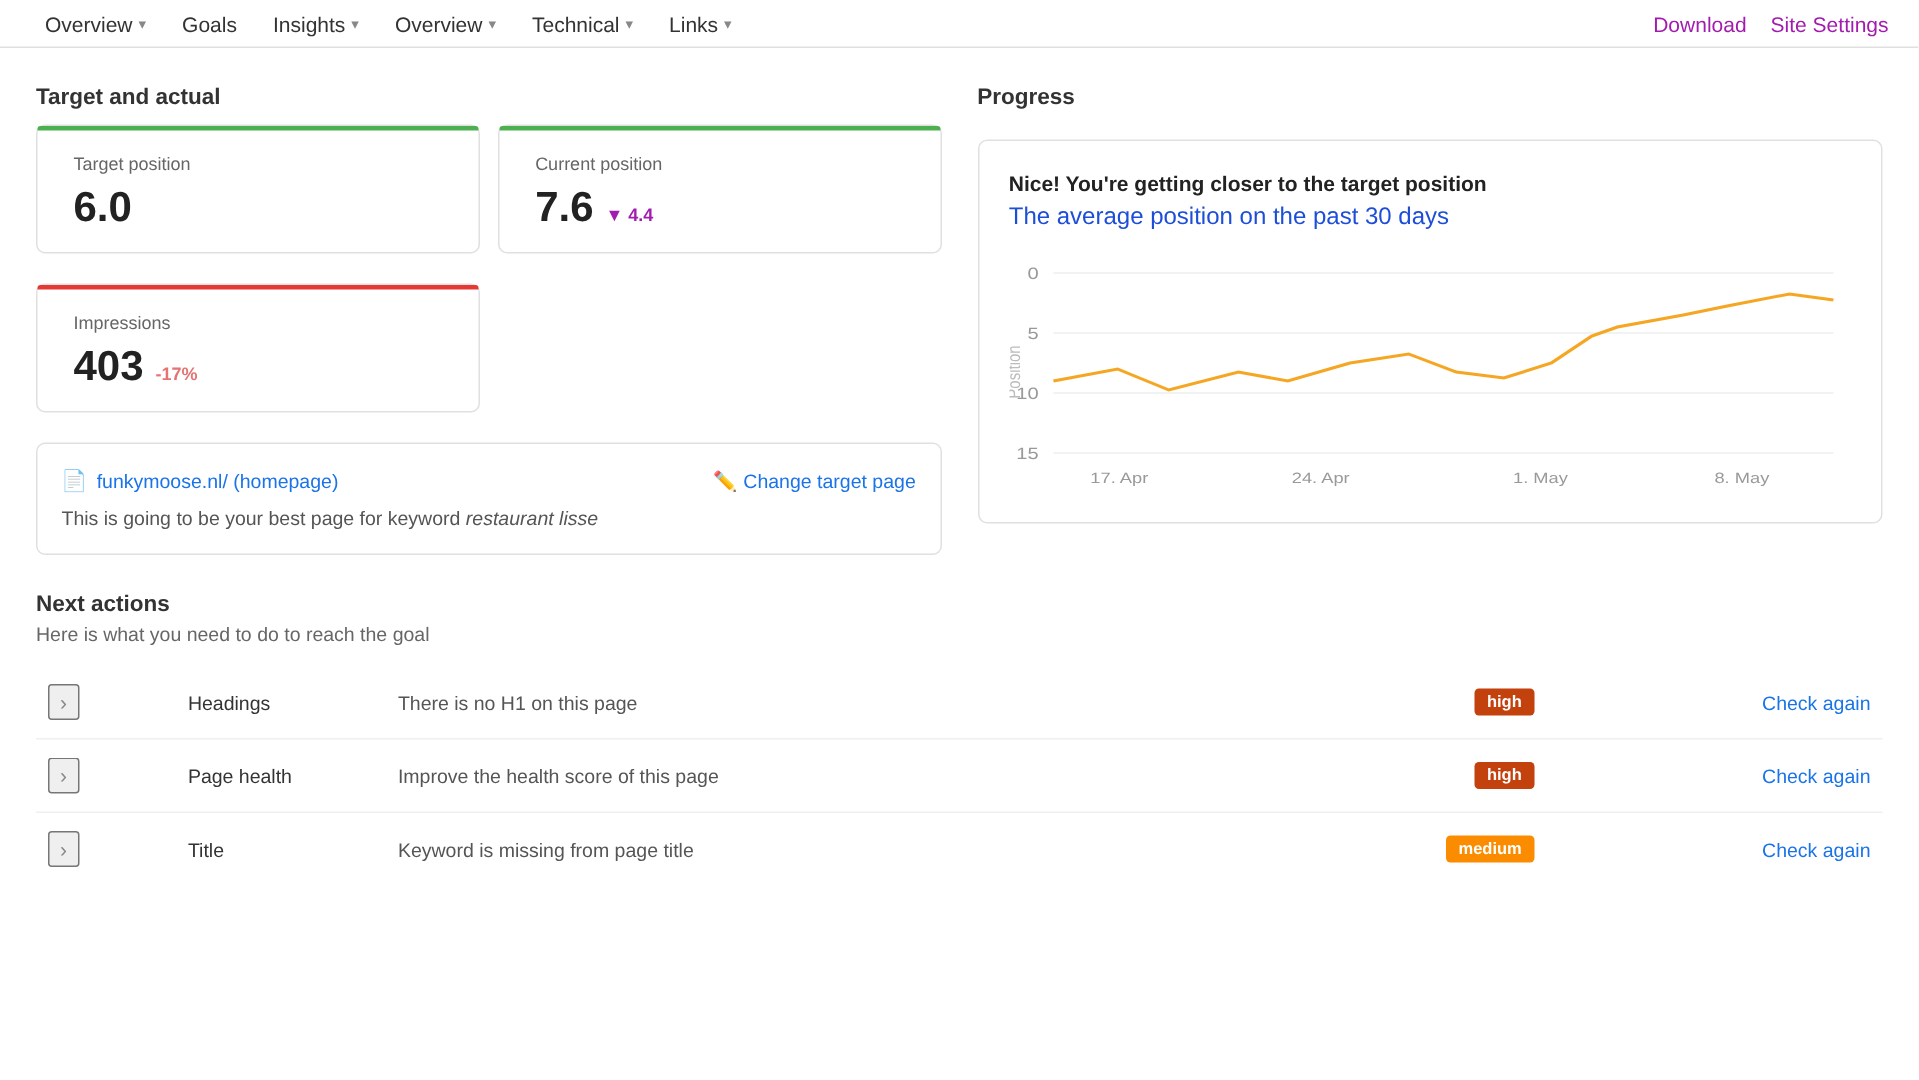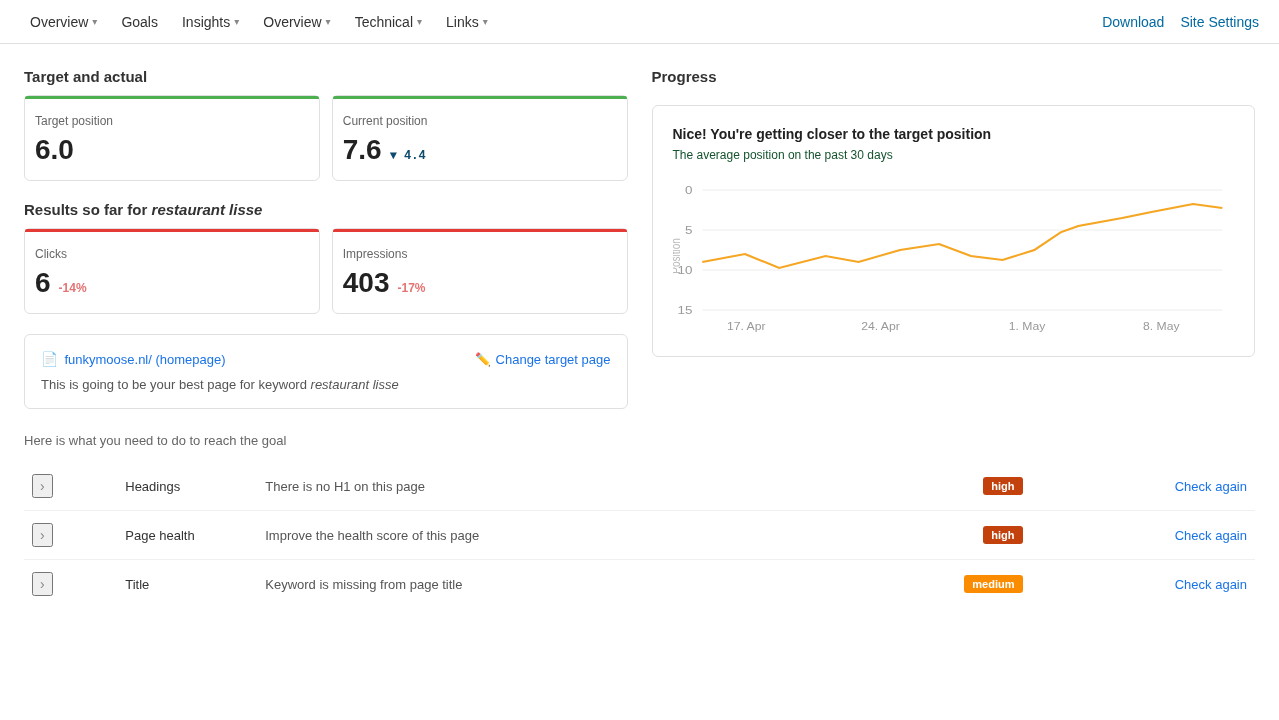--- a/index.html
+++ b/index.html
@@ -1,65 +1,65 @@
 <!DOCTYPE html>
 <html><head>
   <meta charset="utf-8">
   <style>
     * { box-sizing: border-box; margin: 0; padding: 0; }
     body { font-family: -apple-system, BlinkMacSystemFont, 'Segoe UI', Arial, sans-serif; font-size: 14px; color: #333; background: #fff; }
 
     
     nav {
       display: flex; align-items: center; justify-content: space-between;
-      border-bottom: 1px solid #e0e0e0; padding: 0 20px; height: 44px;
+      border-bottom: 1px solid #e0e0e0; padding: 0 20px; height: 32px;
       background: #fff;
     }
     .nav-left { display: flex; align-items: center; gap: 4px; }
     .nav-item {
       display: flex; align-items: center; gap: 4px;
       padding: 6px 10px; font-size: 14px; color: #333;
       cursor: pointer; border-radius: 4px; white-space: nowrap;
     }
     .nav-item .chevron { font-size: 10px; color: #888; }
     .nav-right { display: flex; align-items: center; gap: 16px; }
-    .nav-link { font-size: 14px; color: #0369a1; cursor: pointer; }
+    .nav-link { font-size: 14px; color: #a21caf; cursor: pointer; }
 
     
     .main-content { padding: 24px 24px; max-width: 1279px; }
 
     .two-col { display: grid; grid-template-columns: 1fr 1fr; gap: 24px; margin-bottom: 24px; }
     .left-col { display: flex; flex-direction: column; gap: 20px; }
     .right-col {}
 
     
     .section-title { font-size: 15px; font-weight: 600; color: #333; margin-bottom: 10px; }
     .section-title em { font-style: italic; font-weight: 600; }
 
     
     .card-grid { display: grid; grid-template-columns: 1fr 1fr; gap: 12px; }
     .card {
-      border: 1px solid #e0e0e0; border-radius: 6px; padding: 14px 10px;
+      border: 1px solid #e0e0e0; border-radius: 6px; padding: 14px 24px;
       background: #fff; position: relative;
     }
     .card-top-bar { height: 3px; border-radius: 2px 2px 0 0; position: absolute; top: 0; left: 0; right: 0; }
     .card-top-bar.green { background: #4CAF50; }
     .card-top-bar.red { background: #e53935; }
     .card-label { font-size: 12px; color: #666; margin-bottom: 6px; margin-top: 4px; }
     .card-value { font-size: 28px; font-weight: 700; color: #222; display: flex; align-items: baseline; gap: 8px; }
     .card-delta { font-size: 12px; }
-    .card-delta.positive { color: #0c4a6e; font-family: Liberation Mono, monospace; }
+    .card-delta.positive { color: #a21caf; }
     .card-delta.negative { color: #e57373; }
 
     
     .progress-section {
       border: 1px solid #e0e0e0; border-radius: 6px; padding: 20px; margin-top: 20px;
     }
     .progress-nice { font-size: 14px; font-weight: 600; color: #222; margin-bottom: 6px; }
-    .progress-sub { font-size: 12px; color: #14532d; margin-bottom: 14px; }
+    .progress-sub { font-size: 16px; color: #1d4ed8; margin-bottom: 14px; }
 
     
     .chart-container { position: relative; width: 100%; height: 160px; }
     svg.chart { width: 100%; height: 100%; }
 
     
     .target-page-section { border: 1px solid #e0e0e0; border-radius: 6px; padding: 16px; }
     .target-page-url { display: flex; align-items: center; justify-content: space-between; margin-bottom: 10px; }
     .url-left { display: flex; align-items: center; gap: 6px; font-size: 13px; color: #1a73e8; }
     .url-icon { font-size: 14px; }
@@ -145,33 +145,21 @@
             <div class="card-label">Current position</div>
             <div class="card-value">
               <span>7.6</span>
               <span class="card-delta positive">▼ 4.4</span>
             </div>
           </div>
         </div>
       </div>
 
       <div>
-        <div class="section-title">
-          <span>Results so far for</span>
-          <em> <span>restaurant lisse</span></em>
-        </div>
         <div class="card-grid">
-          <div class="card">
-            <div class="card-top-bar red"></div>
-            <div class="card-label">Clicks</div>
-            <div class="card-value">
-              <span>6</span>
-              <span class="card-delta negative">-14%</span>
-            </div>
-          </div>
           <div class="card">
             <div class="card-top-bar red"></div>
             <div class="card-label">Impressions</div>
             <div class="card-value">
               <span>403</span>
               <span class="card-delta negative">-17%</span>
             </div>
           </div>
         </div>
       </div>
@@ -240,20 +228,21 @@
             <text x="400" y="154" font-size="10" fill="#999" text-anchor="middle">8. May</text>
 
             <text x="-80" y="6" font-size="10" fill="#bbb" transform="rotate(-90)" text-anchor="middle">Position</text>
           </svg>
         </div>
       </div>
     </div>
   </div>
 
   <div class="next-actions">
+    <div class="next-actions-title">Next actions</div>
     <div class="next-actions-sub">Here is what you need to do to reach the goal</div>
     <table class="actions-table">
       <tbody id="actions-tbody">
           <tr>
     <td><button class="expand-btn">›</button></td>
     <td class="col-name">Headings</td>
     <td class="col-desc">There is no H1 on this page</td>
     <td class="col-badge">
       <span class="badge badge-high">high</span>
     </td>

